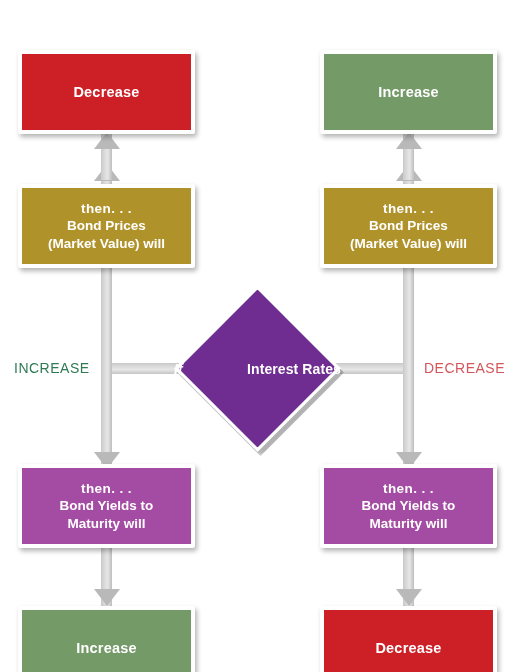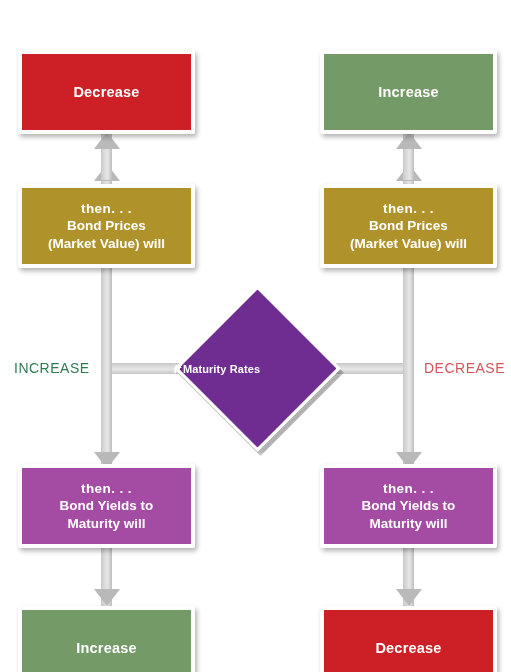--- a/index.html
+++ b/index.html
@@ -92,23 +92,23 @@
     background: #6f2c91;
     clip-path: polygon(50% 0%, 100% 50%, 50% 100%, 0% 50%);
     transform: scale(0.945);
   }
   #diamond-label {
     position: absolute;
     top: 0; left: 0;
     width: 100%; height: 100%;
     display: flex;
     align-items: center;
-    justify-content: flex-start;
+    justify-content: space-between;
     color: #ffffff;
-    font-size: 11px;
+    font-size: 14px;
     font-weight: bold;
     letter-spacing: 0.1px;
     white-space: nowrap;
     z-index: 2;
   }
   #diamond-label .em { font-style: italic; padding-right: 2px; }
 
   
   .hline {
     position: absolute;
@@ -237,21 +237,21 @@
       <span class="line">Decrease</span>
     </div>
   </div>
 
   <div id="diamond-wrap" style="left:174px; top:253px; width:167px; height:167px;">
     <div id="diamond-shadow"></div>
     <div id="diamond-white"></div>
     <div id="diamond-fill"></div>
     <div id="diamond-label">
       <span class="em">If</span>
-      <span>Maturity Rates</span>
+      <span>Interest Rates</span>
     </div>
   </div>
 
   <div class="side-label" id="label-increase" style="left:14px; top:328px;">INCREASE</div>
 
   <div class="side-label" id="label-decrease" style="left:424px; top:328px;">DECREASE</div>
 
 </div>
 
 </body></html>

